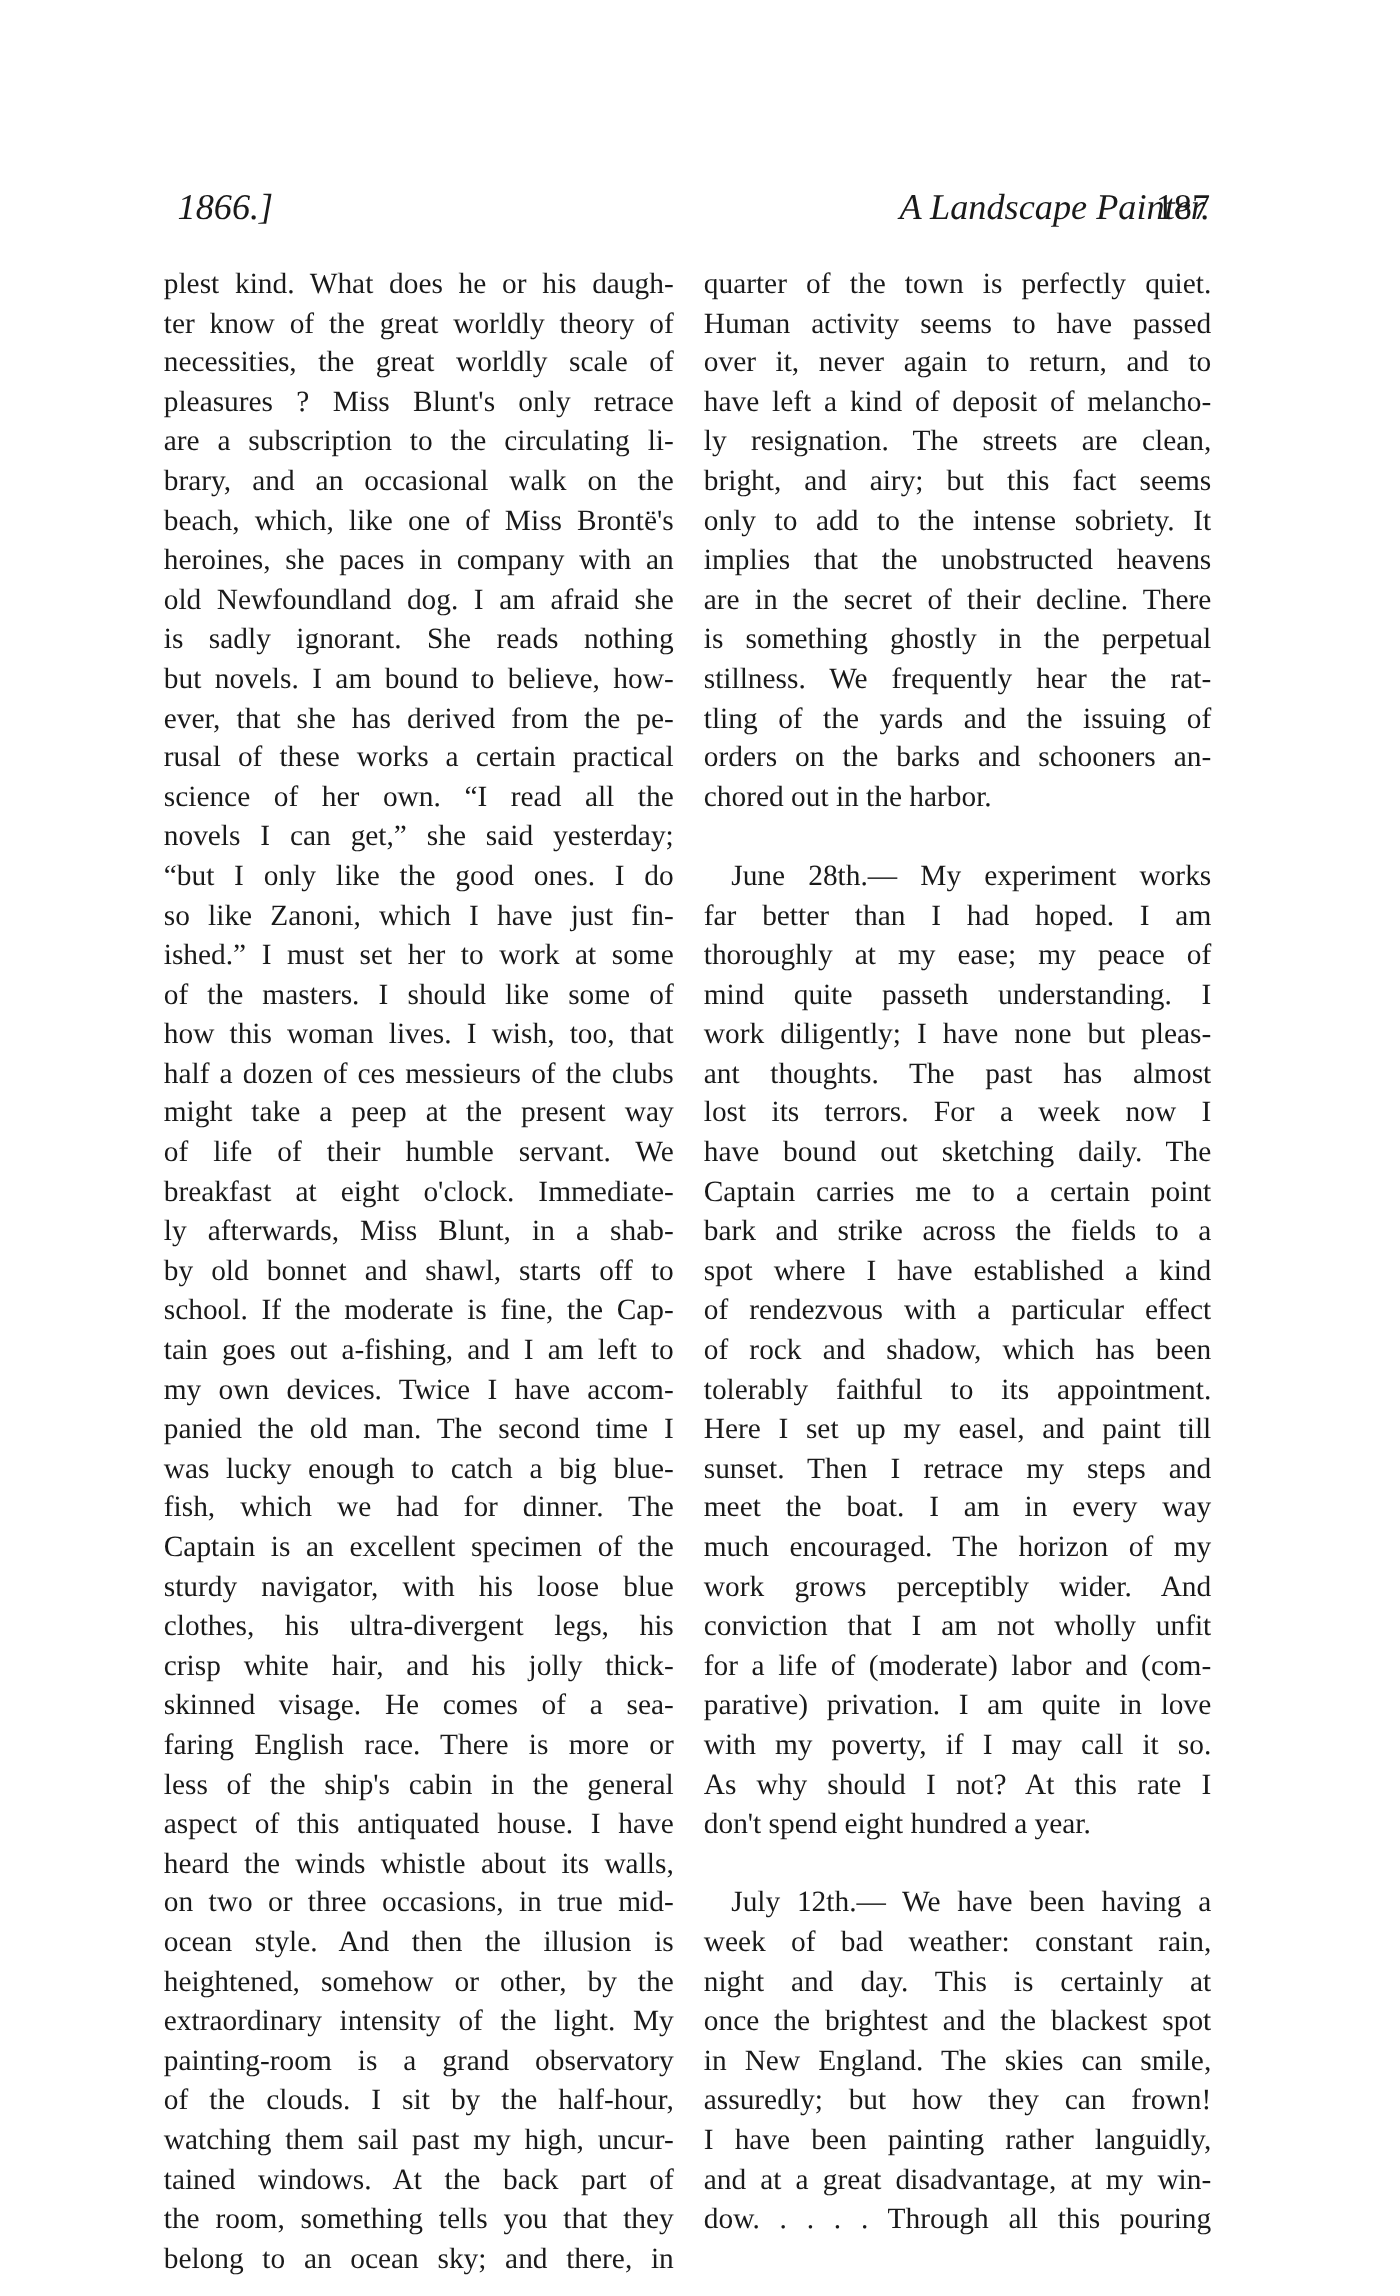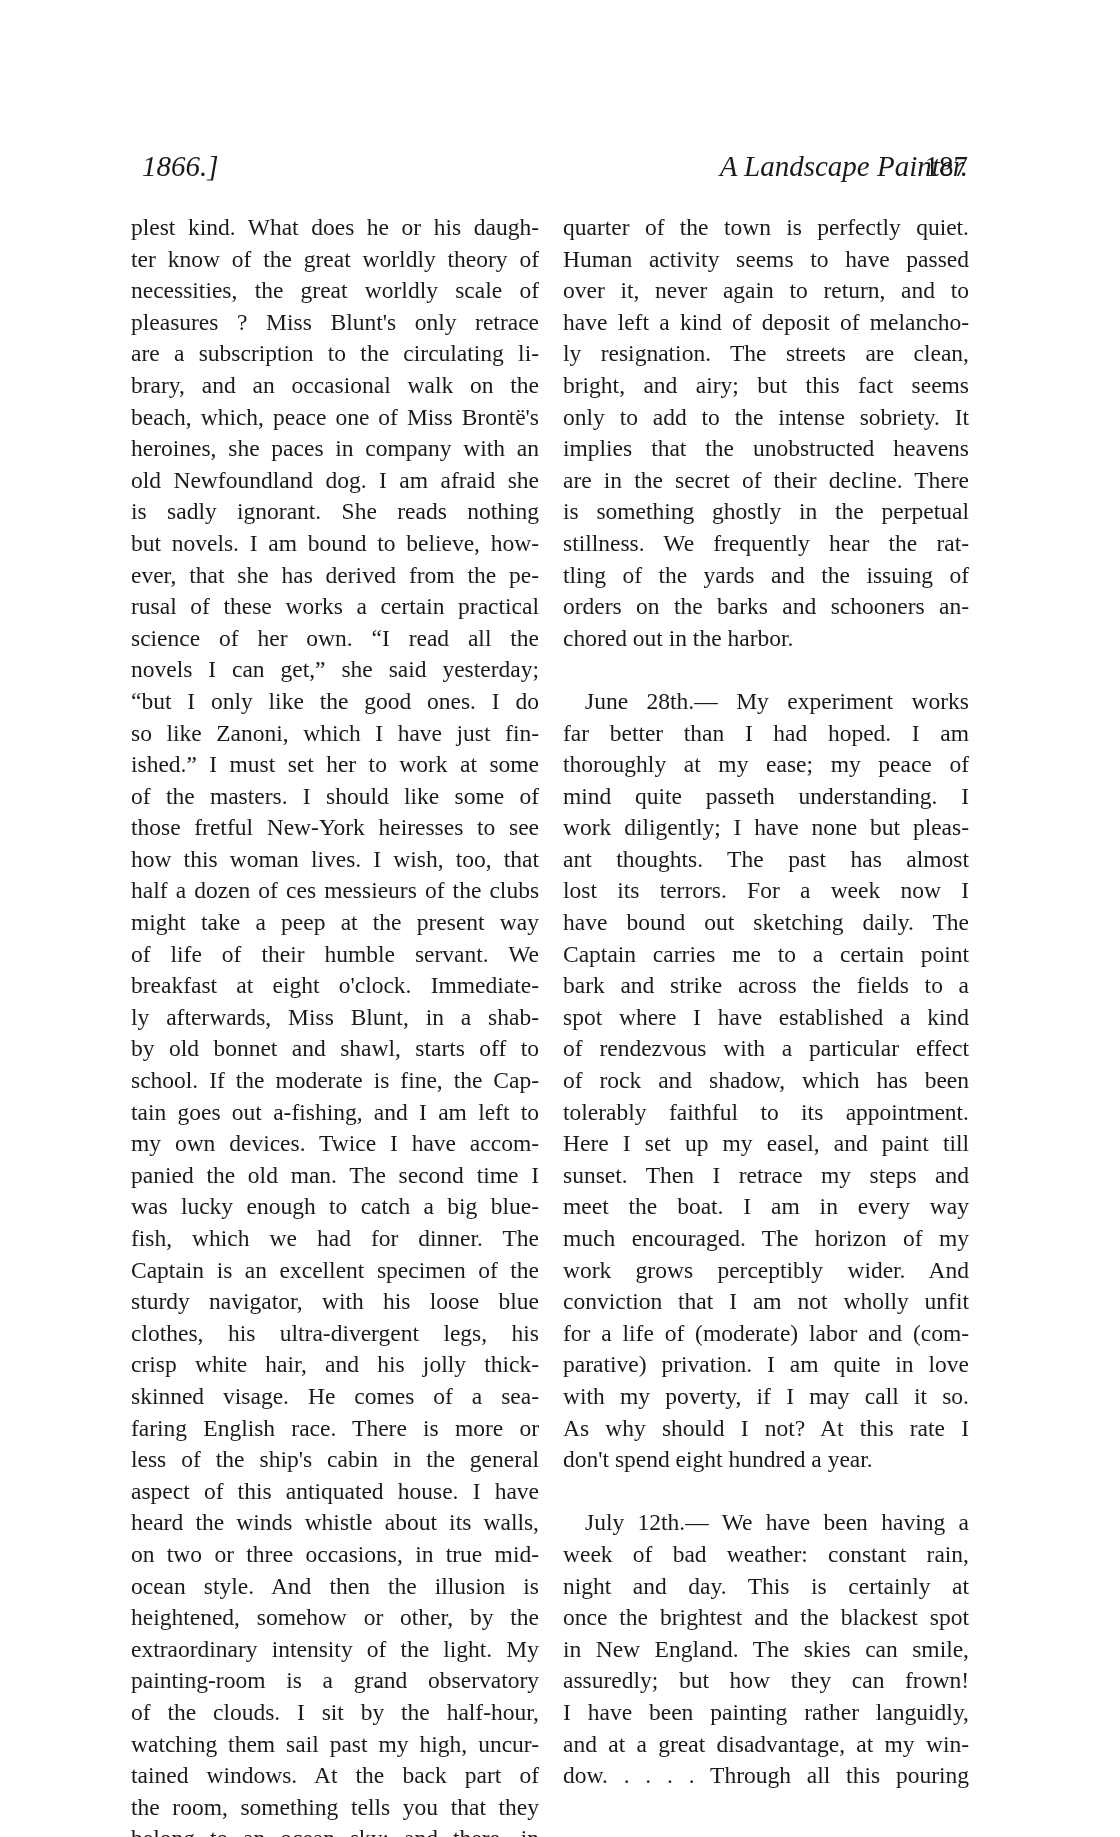--- a/index.html
+++ b/index.html
@@ -28,34 +28,33 @@
   <span class="hdr-right">187</span>
 </div>
 
 <div class="col col-left" id="col-left">
     <span class="line">plest kind.  What does he or his daugh-</span>
     <span class="line">ter know of the great worldly theory of</span>
     <span class="line">necessities, the great worldly scale of</span>
     <span class="line">pleasures ?  Miss Blunt's only retrace</span>
     <span class="line">are a subscription to the circulating li-</span>
     <span class="line">brary, and an occasional walk on the</span>
-    <span class="line">beach, which, peace one of Miss Brontë's</span>
+    <span class="line">beach, which, like one of Miss Brontë's</span>
     <span class="line">heroines, she paces in company with an</span>
     <span class="line">old Newfoundland dog.  I am afraid she</span>
     <span class="line">is sadly ignorant.  She reads nothing</span>
     <span class="line">but novels.  I am bound to believe, how-</span>
     <span class="line">ever, that she has derived from the pe-</span>
     <span class="line">rusal of these works a certain practical</span>
     <span class="line">science of her own.  “I read all the</span>
     <span class="line">novels I can get,” she said yesterday;</span>
     <span class="line">“but I only like the good ones.  I do</span>
     <span class="line">so like Zanoni, which I have just fin-</span>
     <span class="line">ished.”  I must set her to work at some</span>
     <span class="line">of the masters.  I should like some of</span>
-    <span class="line">those fretful New-York heiresses to see</span>
     <span class="line">how this woman lives.  I wish, too, that</span>
     <span class="line"><span>half a dozen of </span><span class="it">ces messieurs</span><span> of the clubs</span></span>
     <span class="line">might take a peep at the present way</span>
     <span class="line">of life of their humble servant.  We</span>
     <span class="line">breakfast at eight o'clock.  Immediate-</span>
     <span class="line">ly afterwards, Miss Blunt, in a shab-</span>
     <span class="line">by old bonnet and shawl, starts off to</span>
     <span class="line">school.  If the moderate is fine, the Cap-</span>
     <span class="line">tain goes out a-fishing, and I am left to</span>
     <span class="line">my own devices.  Twice I have accom-</span>

